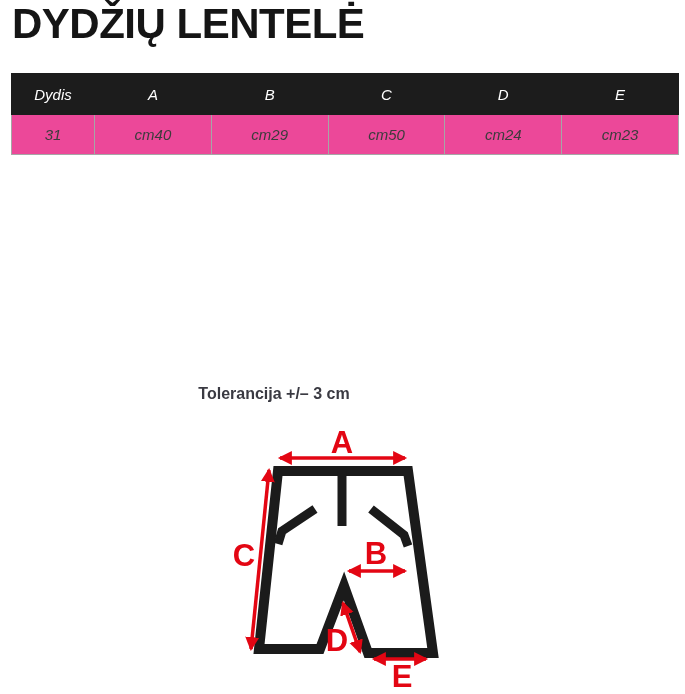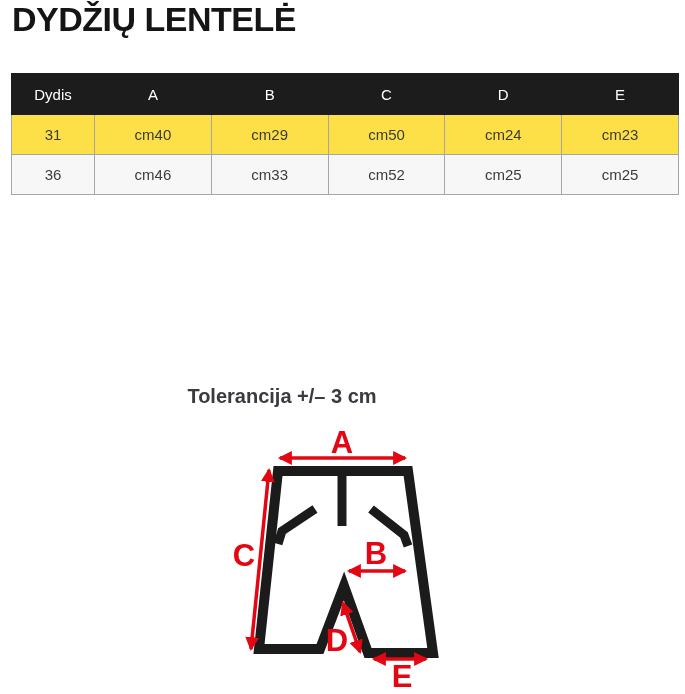--- a/index.html
+++ b/index.html
@@ -6,42 +6,42 @@
   body{
     width:685px;height:694px;
     background:#ffffff;
     font-family:"Liberation Sans", sans-serif;
     position:relative;
     overflow:hidden;
   }
   .page{position:absolute;inset:0;}
   h1.title{
     position:absolute;left:12px;top:0px;margin:0;
-    font-size:34px;font-weight:900;letter-spacing:-0.5px;
+    font-size:42px;font-weight:900;letter-spacing:-0.5px;
     color:#151515;
   }
   table.size-table{
     position:absolute;left:11px;top:73px;
     width:667px;border-collapse:collapse;table-layout:fixed;
-    font-size:15px;color:#3c3c3c;
+    font-size:15px;color:#3c3c3c;font-style:italic;
   }
   table.size-table th{
     background:#1c1c1c;color:#ffffff;font-weight:500;
     height:38px;border:1px solid #1c1c1c;text-align:center;
   }
   table.size-table td{
     height:37px;border:1px solid #a6a6a6;text-align:center;
-    background:#fde047;font-weight:400;
+    background:#ec4899;font-weight:400;
   }
   table.size-table tr:nth-child(even) td{background:#f8f7f7;}
   col.c-size{width:83px;}
   col.c-dim{width:116.8px;}
   .tolerance{
-    position:absolute;left:8px;top:385px;width:548px;
-    text-align:center;font-size:20px;font-weight:700;color:#3a3a42;
+    position:absolute;left:0;top:385px;width:548px;
+    text-align:center;font-size:16px;font-weight:700;color:#3a3a42;
   }
   svg.diagram{position:absolute;left:220px;top:420px;}
   .shorts-stroke{fill:none;stroke:#1b1b1b;stroke-width:10;stroke-linejoin:miter;}
   .shorts-thin{fill:none;stroke:#1b1b1b;stroke-width:9;stroke-linejoin:miter;}
   .dim-arrow{fill:none;stroke:#e30613;stroke-width:3.5;}
   .dim-label{
     fill:#e30613;font-family:"Liberation Sans", sans-serif;
     font-size:31px;font-weight:800;text-anchor:middle;
   }
 </style>
@@ -73,28 +73,20 @@
     </thead>
     <tbody>
       <tr>
         <td>31</td>
         <td>cm40</td>
         <td>cm29</td>
         <td>cm50</td>
         <td>cm24</td>
         <td>cm23</td>
       </tr>
-      <tr>
-        <td>36</td>
-        <td>cm46</td>
-        <td>cm33</td>
-        <td>cm52</td>
-        <td>cm25</td>
-        <td>cm25</td>
-      </tr>
     </tbody>
   </table>
 
   <div class="tolerance">Tolerancija +/– 3 cm</div>
 
   <svg class="diagram" width="250" height="274" viewBox="220 420 250 274">
     <defs>
       <marker id="arrow" markerUnits="strokeWidth" markerWidth="4.6" markerHeight="4.6" refX="3.4" refY="2" orient="auto-start-reverse">
         <path d="M0,0 L4,2 L0,4 Z" fill="#e30613"></path>
       </marker>

